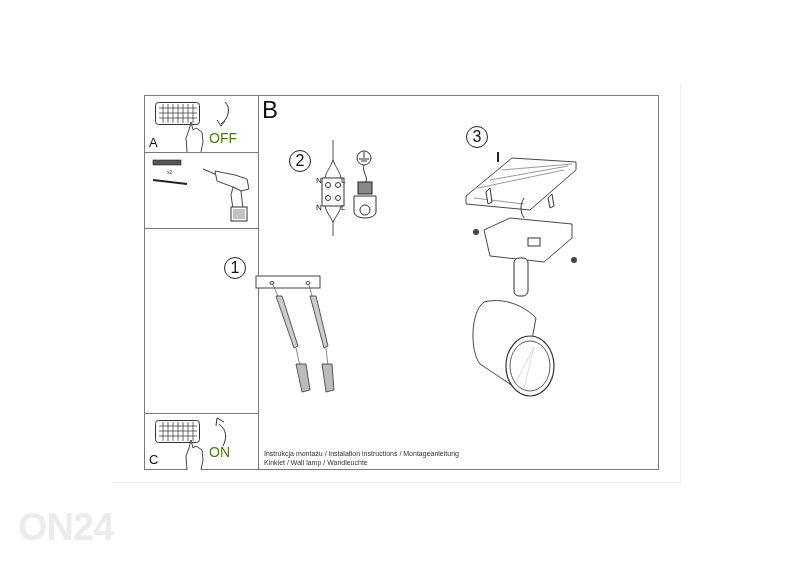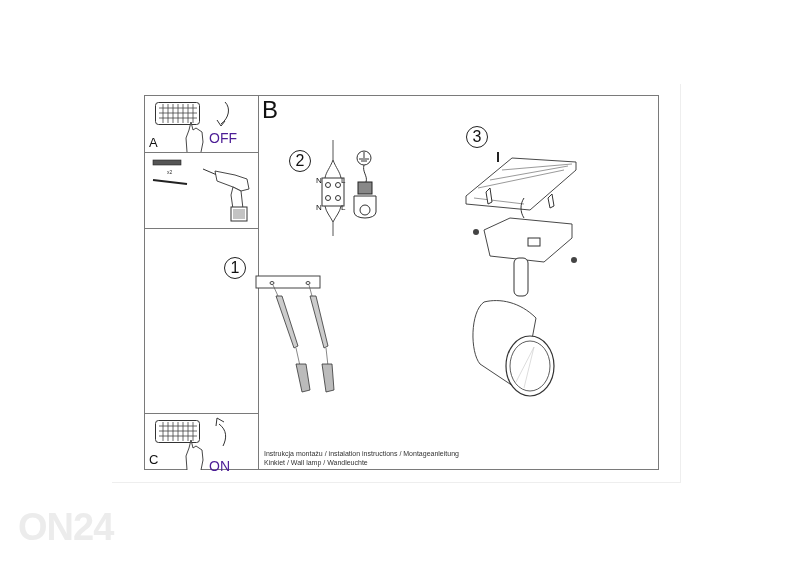--- a/index.html
+++ b/index.html
@@ -5,21 +5,21 @@
     html, body { margin: 0; padding: 0; }
     body { width: 792px; height: 566px; background: #ffffff; position: relative; overflow: hidden; font-family: "Liberation Sans", sans-serif; }
     .page-edge { position: absolute; left: 112px; top: 84px; width: 568px; height: 398px; border-right: 1px solid #eeeeee; border-bottom: 1px solid #eeeeee; }
     .frame { position: absolute; left: 144px; top: 95px; width: 515px; height: 375px; border: 1px solid #7a7a7a; box-sizing: border-box; }
     .left-col { position: absolute; left: 144px; top: 95px; width: 115px; height: 375px; border-right: 1px solid #7a7a7a; box-sizing: border-box; }
     .panel { position: absolute; left: 144px; width: 115px; border: 1px solid #7a7a7a; box-sizing: border-box; background: #fff; }
     .panel-a { top: 95px; height: 58px; }
     .panel-tools { top: 152px; height: 77px; }
     .panel-c { top: 413px; height: 57px; }
     .panel-letter { position: absolute; left: 4px; bottom: 2px; font-size: 13px; color: #111; }
-    .panel-state { position: absolute; left: 64px; font-size: 14px; color: #4c1d95; }
+    .panel-state { position: absolute; left: 64px; font-size: 14px; color: #4d7c0f; }
     .big-b { position: absolute; left: 262px; top: 96px; font-size: 24px; color: #111; }
     .step-num { position: absolute; width: 20px; height: 20px; border: 1.2px solid #222; border-radius: 50%; font-size: 16px; text-align: center; line-height: 20px; color: #111; }
     .caption { position: absolute; left: 264px; top: 449px; font-size: 7px; color: #333; line-height: 9px; }
     .watermark { position: absolute; left: 18px; top: 506px; font-size: 38px; font-weight: bold; color: #ececec; letter-spacing: -1px; }
     svg { position: absolute; overflow: visible; }
   </style>
 </head>
 <body>
 
 <div class="page-edge"></div>
@@ -87,21 +87,21 @@
         <line x1="38" y1="2" x2="38" y2="21"></line>
     </g>
   </svg>
   <svg style="left:38px;top:20px;" width="24" height="36">
     <path d="M4 36 L3 22 L6 14 L8 6 L10 14 L13 12 L16 14 L19 16 L20 26 L18 36" fill="#fff" stroke="#333" stroke-width="0.9"></path>
   </svg>
   <svg style="left:68px;top:2px;" width="20" height="32">
     <path d="M6 8 C14 14 14 22 10 30" fill="none" stroke="#333" stroke-width="1"></path>
     <path d="M3 10 L4 2 L11 6" fill="none" stroke="#333" stroke-width="1"></path>
   </svg>
-  <span class="panel-state" style="top:44px;">ON</span>
+  <span class="panel-state" style="top:30px;">ON</span>
   <span class="panel-letter">C</span>
 </div>
 
 <span class="big-b">B</span>
 
 <div class="step-num" style="left:289px;top:150px;">2</div>
 <svg style="left:312px;top:140px;" width="90" height="100">
   <line x1="21" y1="0" x2="21" y2="20" stroke="#555"></line>
   <path d="M21 20 C18 28 14 32 13 38 M21 20 C24 28 28 32 29 38" fill="none" stroke="#444"></path>
   <rect x="10" y="38" width="22" height="28" fill="#fff" stroke="#333"></rect>

